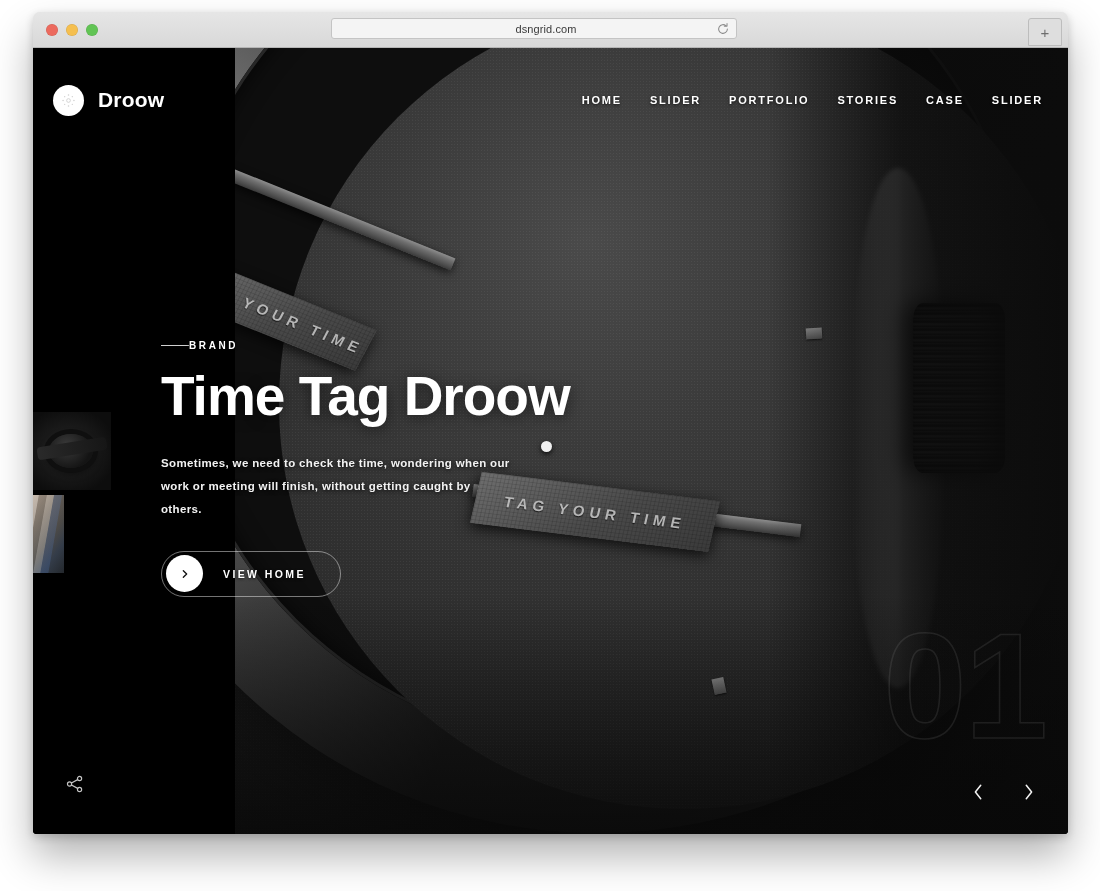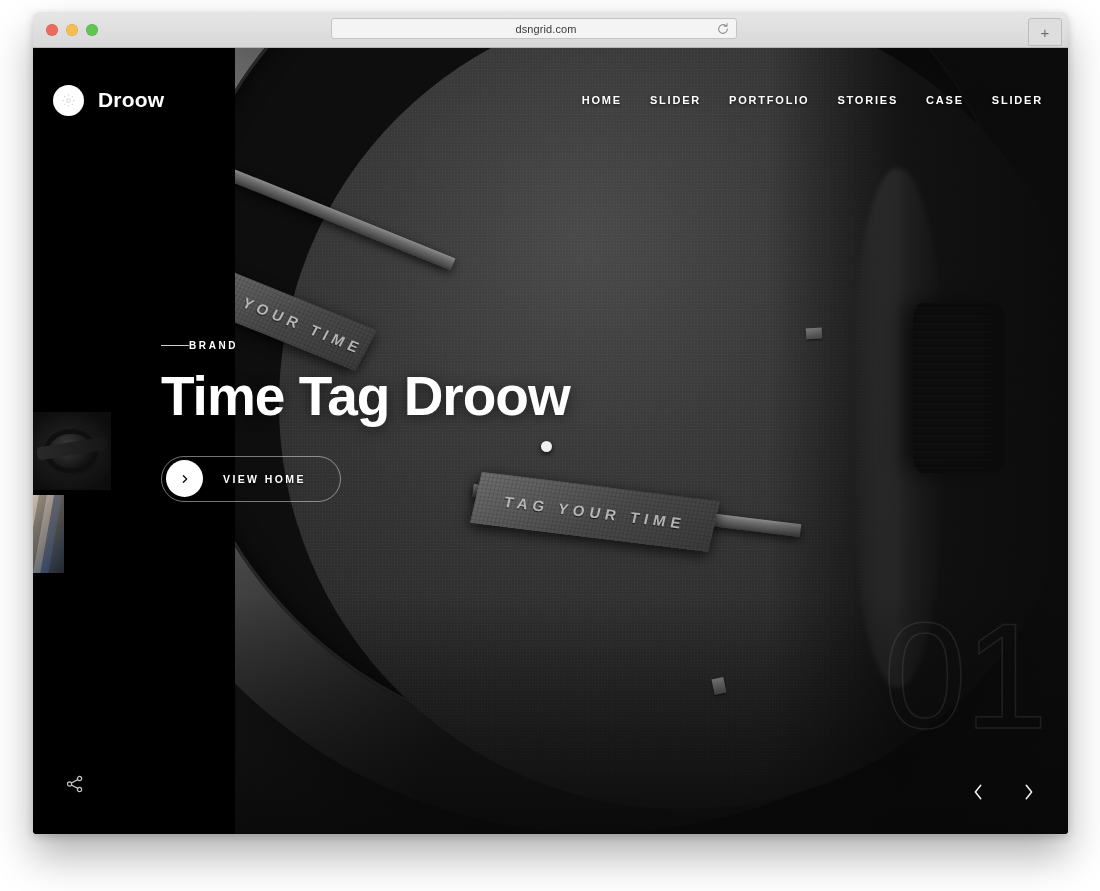--- a/index.html
+++ b/index.html
@@ -452,23 +452,23 @@
     font-size: 10.5px;
     font-weight: bold;
     letter-spacing: 2.4px;
     text-shadow: 0 1px 3px rgba(0,0,0,.7);
   }
 
   
   .slide-number {
     position: absolute;
     right: 22px;
-    bottom: 96px;
+    bottom: 86px;
     font-size: 150px;
-    font-weight: normal;
+    font-weight: bold;
     line-height: .82;
     letter-spacing: -2px;
     color: transparent;
     -webkit-text-stroke: 1.5px rgba(255,255,255,.085);
     z-index: 7;
     user-select: none;
   }
 
   
   .slider-nav {
@@ -592,20 +592,21 @@
     </div>
 
     <section class="hero">
       <div class="eyebrow">
         <span class="eyebrow-dash"></span>
         <span class="eyebrow-label">BRAND</span>
       </div>
 
       <h1 class="hero-title">Time Tag Droow</h1>
 
+      <p class="hero-desc">Sometimes, we need to check the time, wondering when our work or meeting will finish, without getting caught by others.</p>
 
       <a class="cta-button" href="#">
         <span class="cta-circle">
           <svg width="10" height="10" viewBox="0 0 12 12">
             <path d="M4 2l4 4-4 4" fill="none" stroke="#111" stroke-width="1.6" stroke-linecap="round" stroke-linejoin="round"></path>
           </svg>
         </span>
         <span class="cta-label">VIEW HOME</span>
       </a>
     </section>

